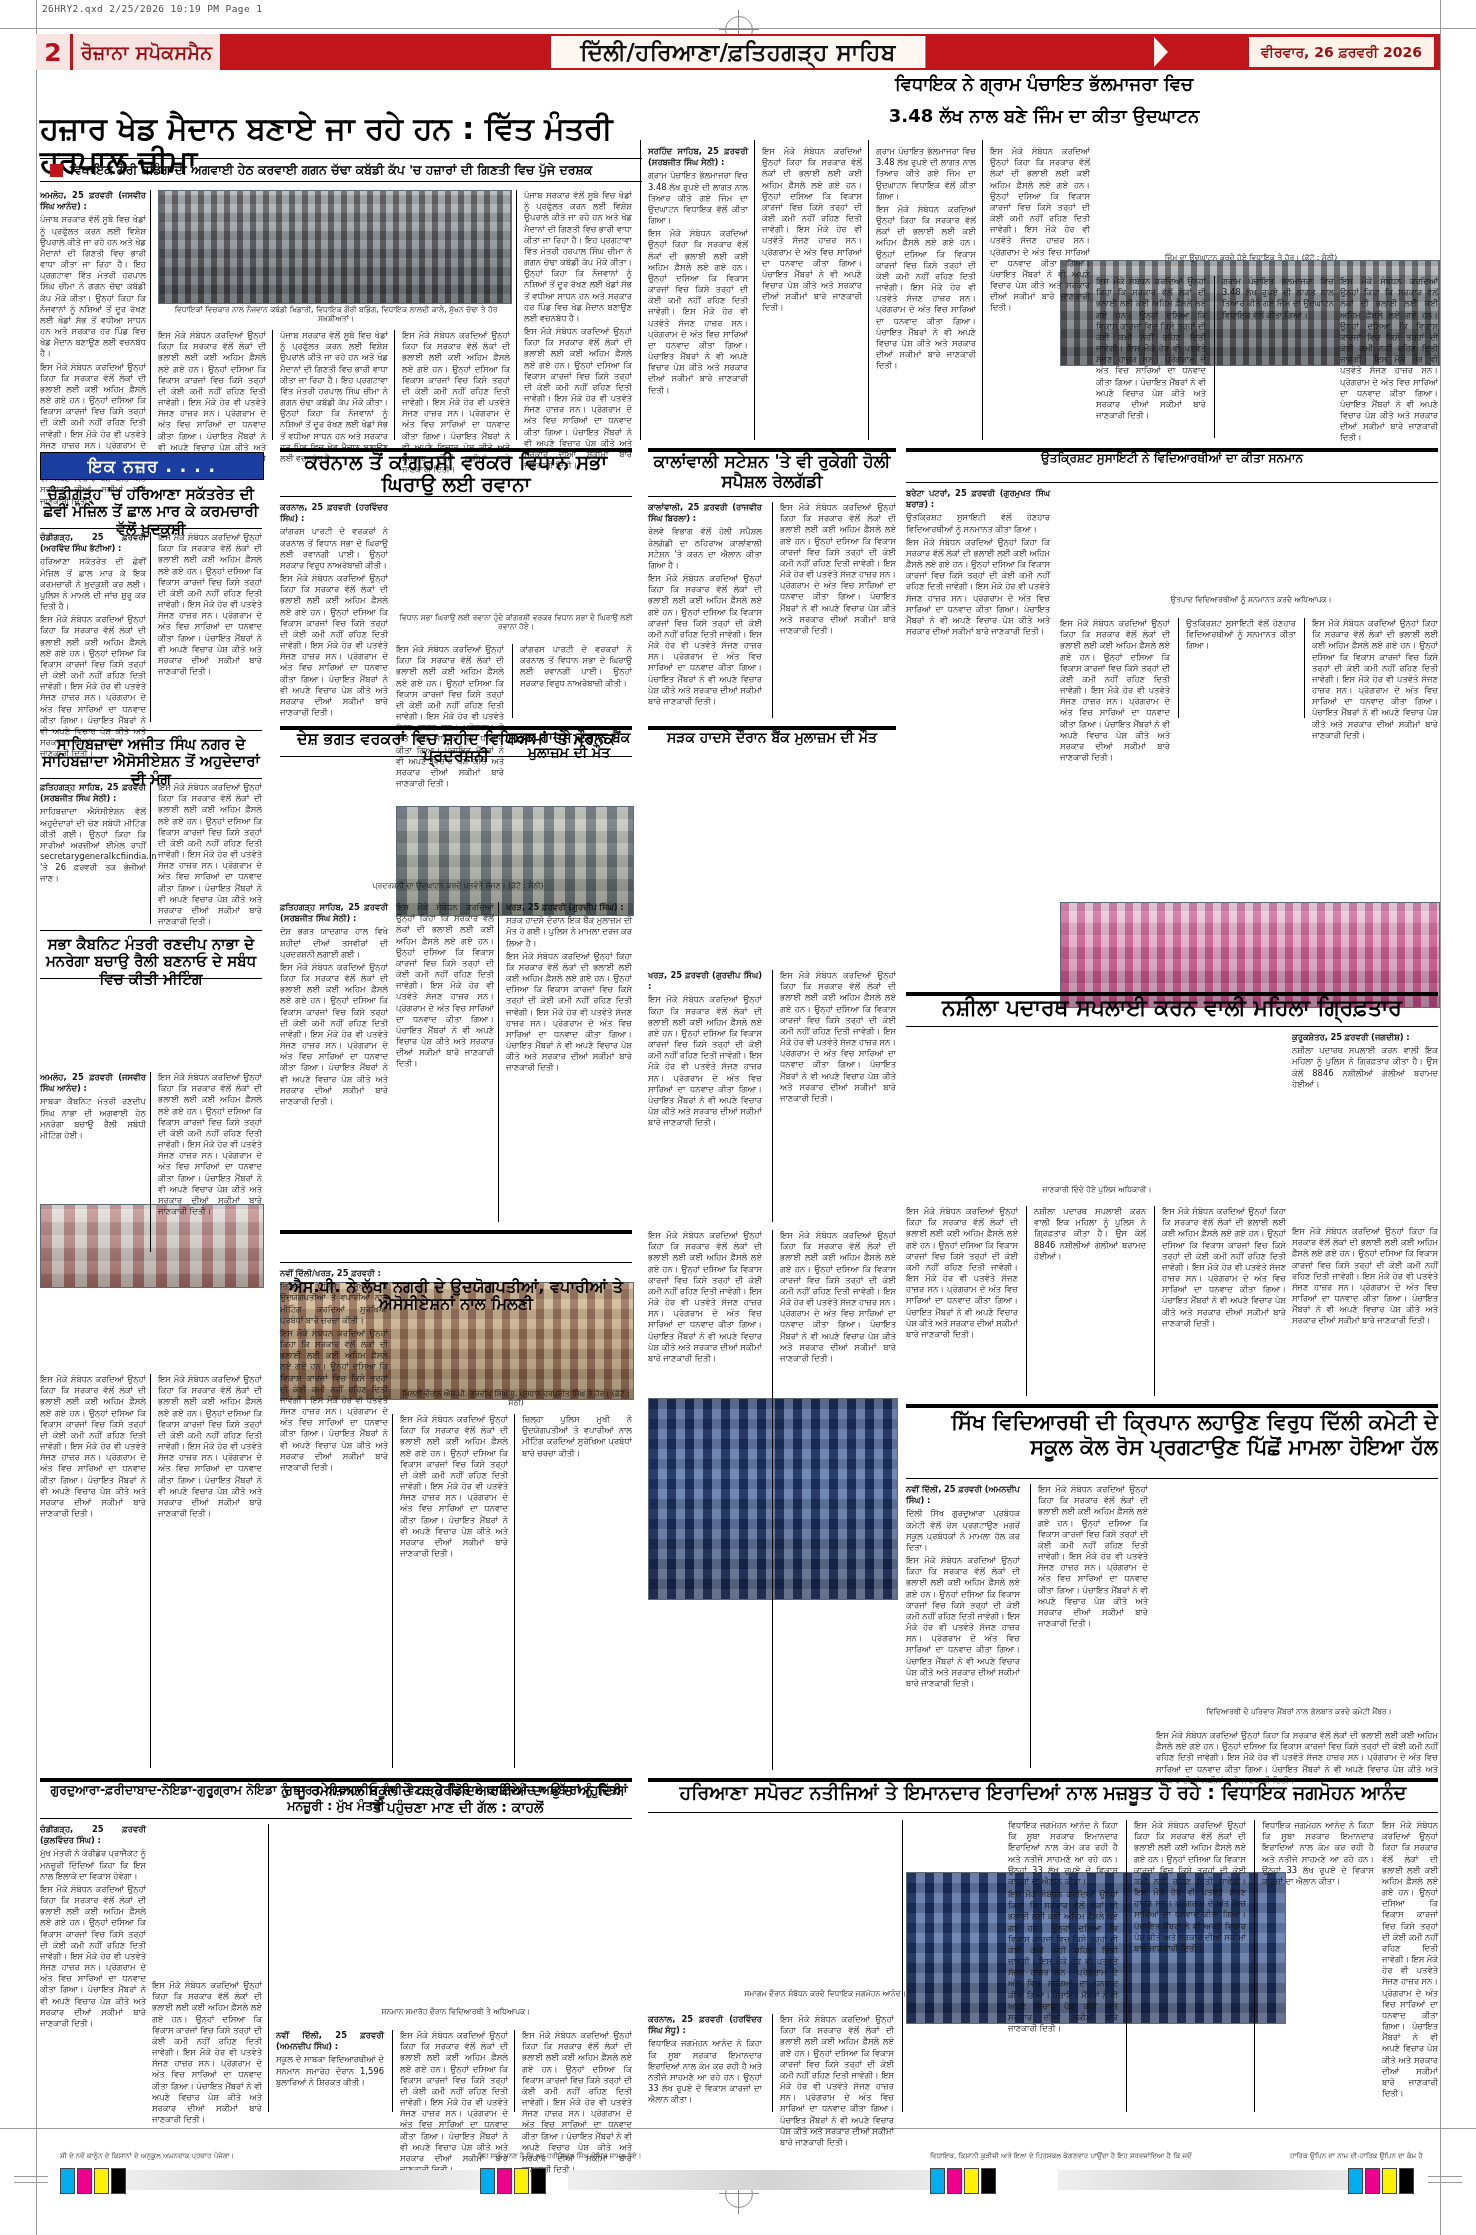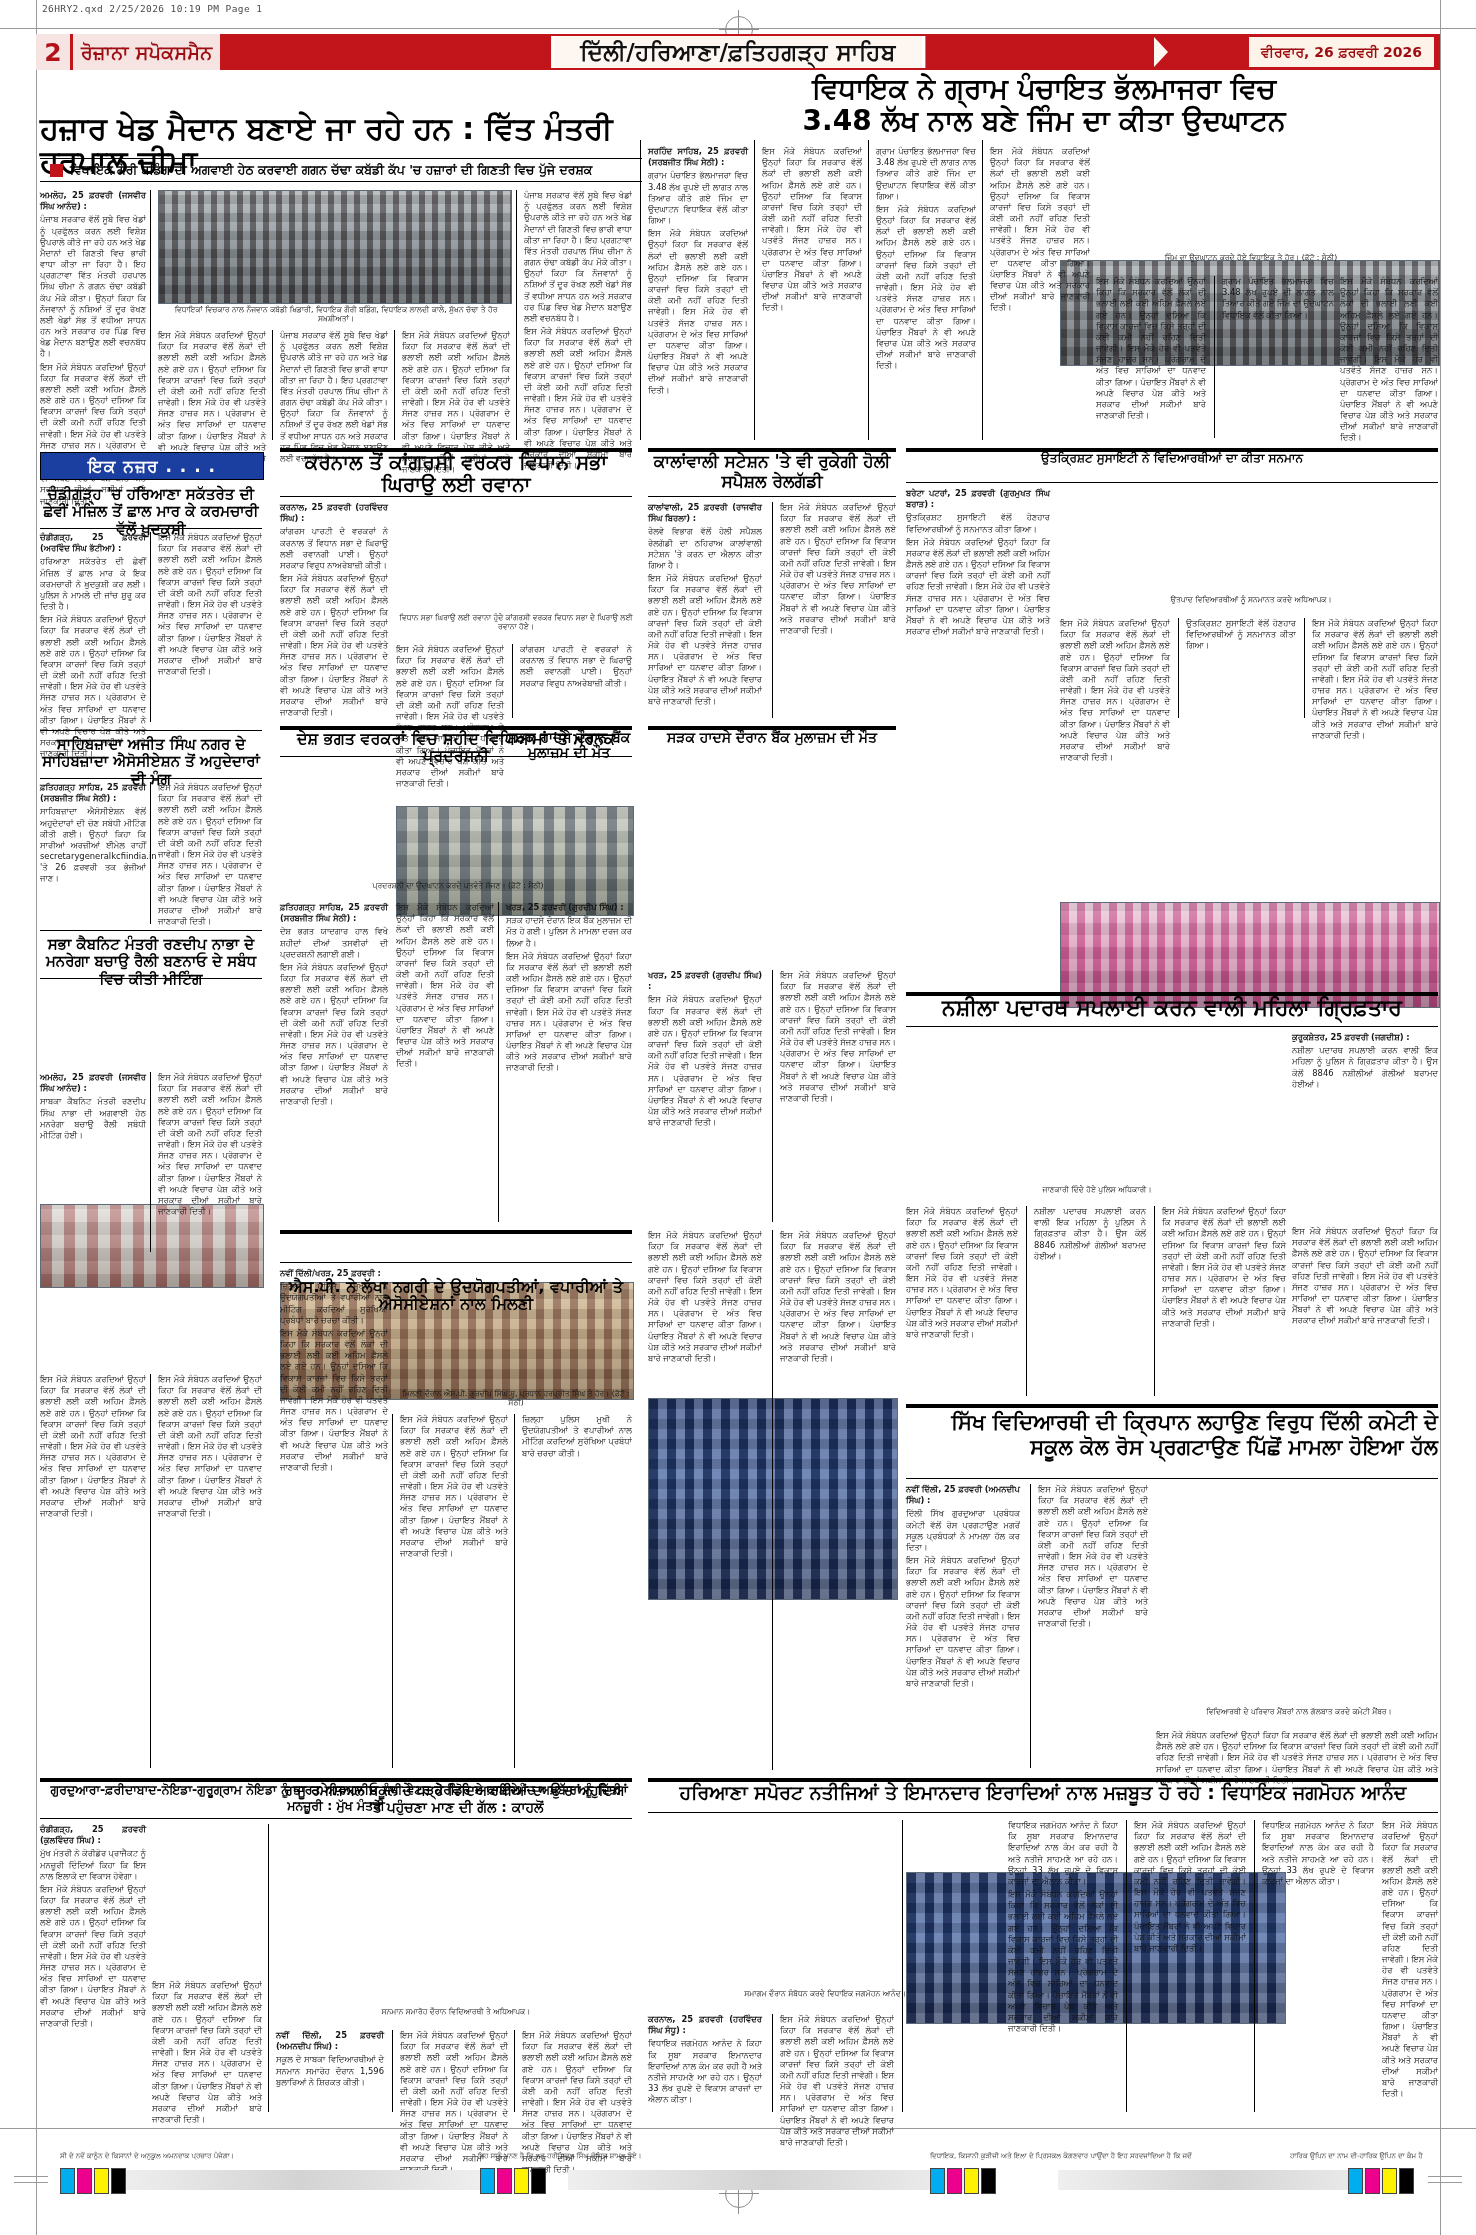--- a/index.html
+++ b/index.html
@@ -32,21 +32,21 @@
   .mh-arrowL,.mh-arrowR{position:absolute;top:3px;width:0;height:0;border-top:15px solid transparent;
                         border-bottom:15px solid transparent;}
   .mh-arrowL{border-right:14px solid #fdf6f1;}
   .mh-arrowR{border-left:14px solid #fdf6f1;}
   .mh-date{position:absolute;right:6px;top:3px;height:30px;background:#fdf3e8;color:#9d0d12;
            font-size:14px;font-weight:bold;display:flex;align-items:center;padding:0 12px;}
 
   
   .hl{font-weight:bold;color:#000;line-height:1.08;}
   .hl-main{font-size:31px;letter-spacing:-.2px;}
-  .hl-2{font-size:28px;}
+  .hl-2{font-size:18px;}
   .hl-sec{font-size:20px;text-align:center;}
   .hl-sm{font-size:15px;text-align:center;font-weight:bold;}
   .rule2{border-top:2px solid #000;}
   .subbar{display:flex;align-items:center;gap:7px;font-weight:bold;font-size:12.5px;
           border-top:1px solid #000;border-bottom:1px solid #000;padding:3px 0;}
   .redsq{width:13px;height:13px;background:#c1151b;flex:none;}
 
   .col{position:absolute;}
   .body-text{font-size:8.4px;line-height:1.33;text-align:justify;color:#141414;
              word-spacing:-.3px;}

